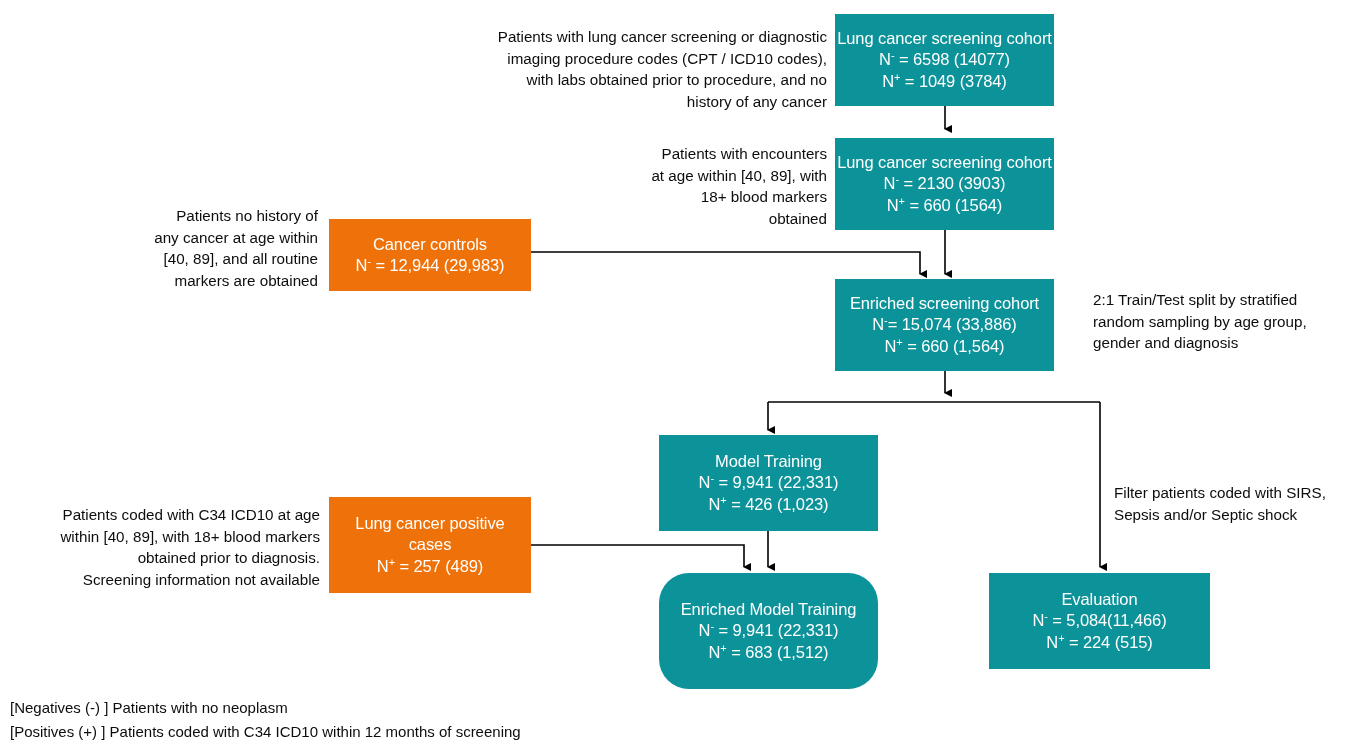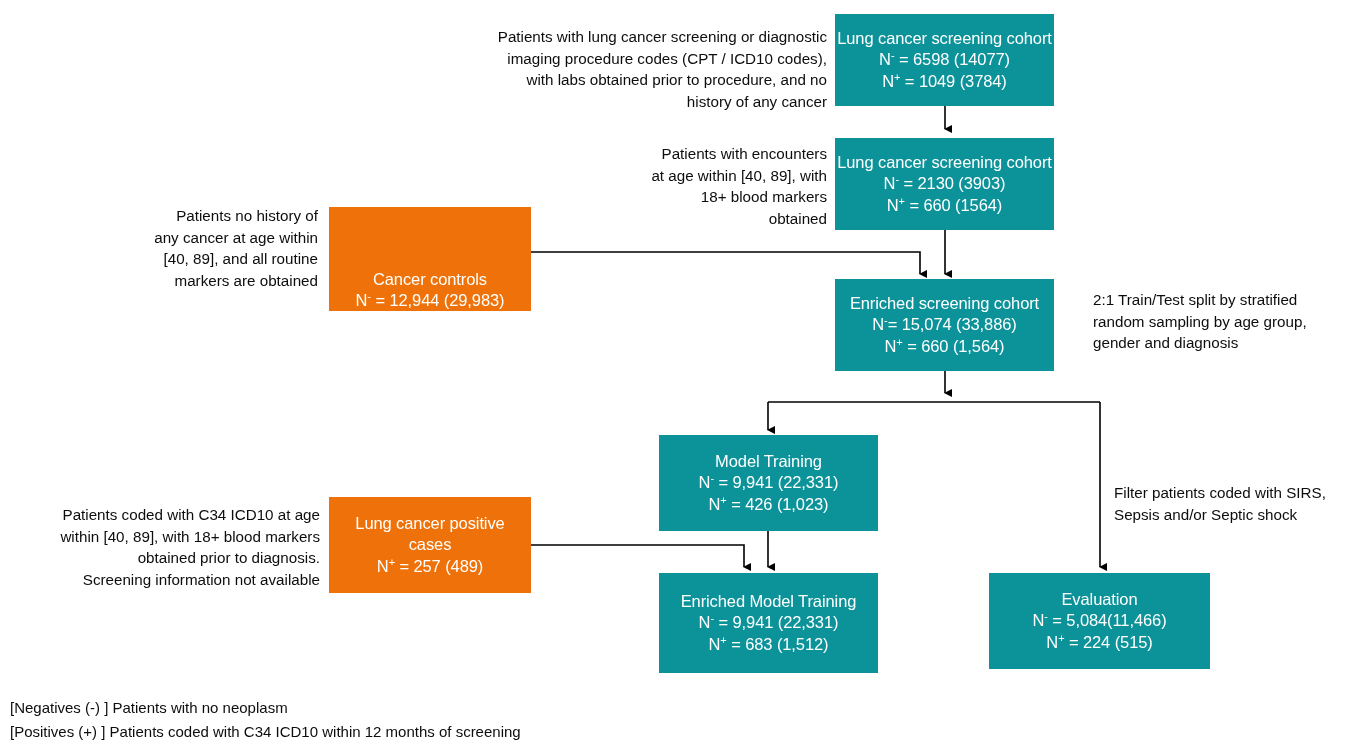--- a/index.html
+++ b/index.html
@@ -143,21 +143,21 @@
     <div class="stat"><span>N</span><sup>-</sup><span> = 6598 (14077)</span></div>
     <div class="stat"><span>N</span><sup>+</sup><span> = 1049 (3784)</span></div>
   </div>
 
   <div class="node teal" style="left:835px; top:138px; width:219px; height:92px;">
     <div class="title">Lung cancer screening cohort</div>
     <div class="stat"><span>N</span><sup>-</sup><span> = 2130 (3903)</span></div>
     <div class="stat"><span>N</span><sup>+</sup><span> = 660 (1564)</span></div>
   </div>
 
-  <div class="node orange" style="left:329px; top:207px; width:202px; height:104px;justify-content:flex-end;">
+  <div class="node orange" style="left:329px; top:219px; width:202px; height:72px;">
     <div class="title">Cancer controls</div>
     <div class="stat"><span>N</span><sup>-</sup><span> = 12,944 (29,983)</span></div>
   </div>
 
   <div class="node teal" style="left:835px; top:279px; width:219px; height:92px;">
     <div class="title">Enriched screening cohort</div>
     <div class="stat"><span>N</span><sup>-</sup><span>= 15,074 (33,886)</span></div>
     <div class="stat"><span>N</span><sup>+</sup><span> = 660 (1,564)</span></div>
   </div>
 
@@ -166,21 +166,21 @@
     <div class="stat"><span>N</span><sup>-</sup><span> = 9,941 (22,331)</span></div>
     <div class="stat"><span>N</span><sup>+</sup><span> =  426 (1,023)</span></div>
   </div>
 
   <div class="node orange" style="left:329px; top:497px; width:202px; height:96px;">
     <div class="title">Lung cancer positive</div>
     <div class="title">cases</div>
     <div class="stat"><span>N</span><sup>+</sup><span> = 257 (489)</span></div>
   </div>
 
-  <div class="node teal" style="left:659px; top:573px; width:219px; height:100px;">
+  <div class="node teal" style="left:659px; top:573px; width:219px; height:116px;border-radius:30px;">
     <div class="title">Enriched Model Training</div>
     <div class="stat"><span>N</span><sup>-</sup><span> = 9,941 (22,331)</span></div>
     <div class="stat"><span>N</span><sup>+</sup><span> =  683 (1,512)</span></div>
   </div>
 
   <div class="node teal" style="left:989px; top:573px; width:221px; height:96px;">
     <div class="title">Evaluation</div>
     <div class="stat"><span>N</span><sup>-</sup><span> =  5,084(11,466)</span></div>
     <div class="stat"><span>N</span><sup>+</sup><span> = 224 (515)</span></div>
   </div>

